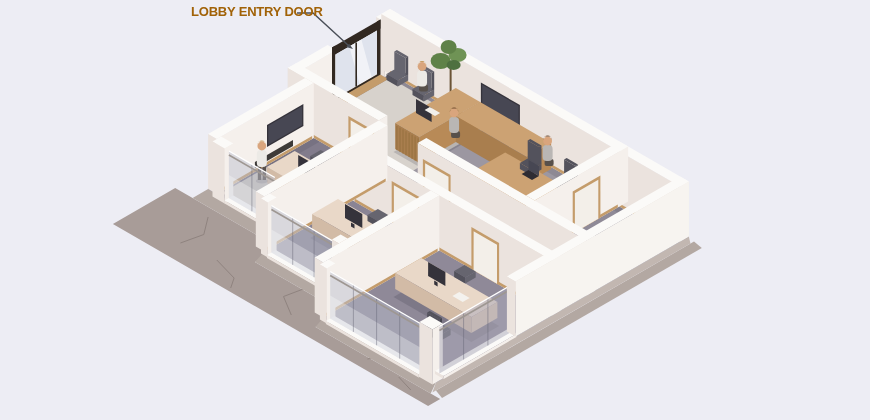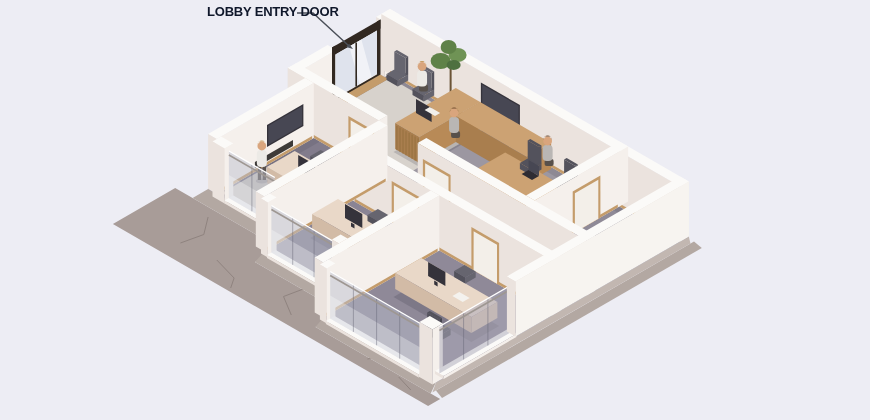--- a/index.html
+++ b/index.html
@@ -333,14 +333,14 @@
           <polygon points="680.1,176.5 688.8,181.5 515.6,281.5 506.9,276.5" fill="#FBFAF8"></polygon>
           <polygon points="688.8,181.5 515.6,281.5 515.6,336.5 688.8,236.5" fill="#F7F4F0"></polygon>
           <polygon points="506.9,276.5 515.6,281.5 515.6,336.5 506.9,331.5" fill="#EBE3DE"></polygon>
         </g>
         <g>
           <polyline points="297,13 313,13 349,46" fill="none" stroke="#4A4F58" stroke-width="1.4"></polyline>
           <polygon points="353,49 346.2,46.9 349.1,43.7" fill="#4A4F58"></polygon>
         </g>
       </g>
     </svg>
-  <div class="annotation" style="color: #0f172a; margin-left: 16px;">LOBBY ENTRY DOOR</div>
+  <div class="annotation" style="color: #a16207;">LOBBY ENTRY DOOR</div>
 </div>
 
 </body></html>

